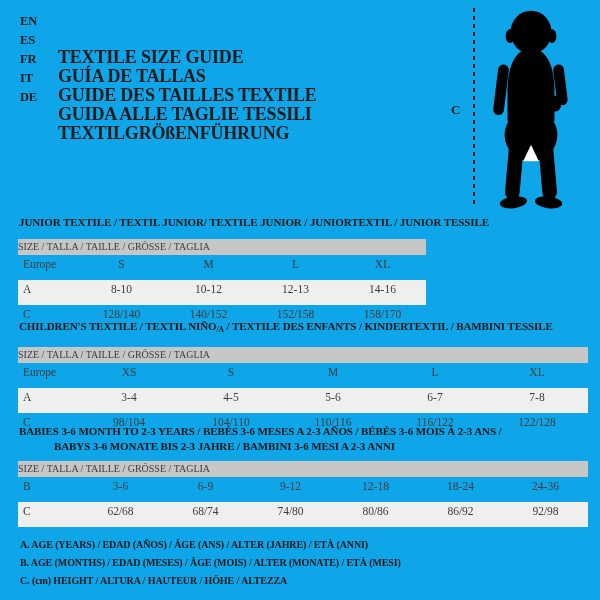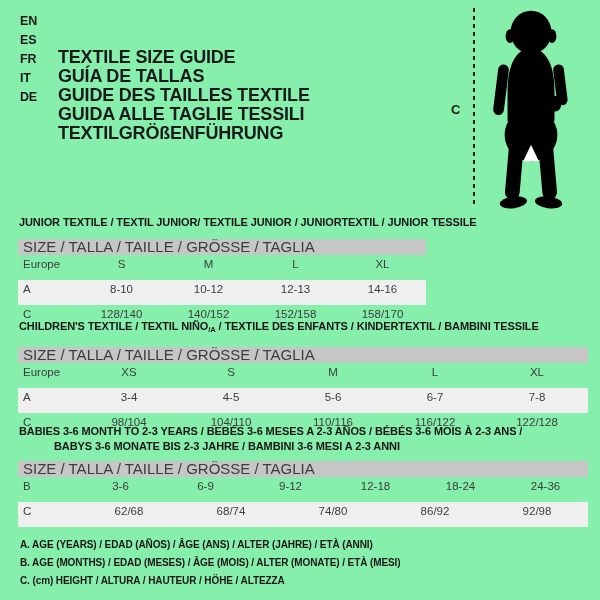--- a/index.html
+++ b/index.html
@@ -1,17 +1,17 @@
 <!DOCTYPE html>
 <html><head>
 <meta charset="utf-8">
 <style>
   html,body{margin:0;padding:0;background:#fff;}
-  .canvas{position:relative;width:600px;height:600px;background:#86efac;overflow:hidden;
-          font-family:Liberation Sans, sans-serif;color:#1b1b1b;}
+  .canvas{position:relative;width:600px;height:600px;background:#0ea5e9;overflow:hidden;
+          font-family:Liberation Serif, serif;color:#1b1b1b;}
 
   
   .lang-list{position:absolute;left:20px;top:12px;}
   .lang-row{display:flex;height:19px;line-height:19px;}
   .lang-code{width:38px;font-weight:bold;font-size:12.5px;letter-spacing:-.2px;}
   .lang-title{font-weight:bold;font-size:18px;letter-spacing:-.2px;white-space:nowrap;margin-top:36px;}
 
   
   .dash-line{position:absolute;left:473px;top:8px;width:2px;height:198px;
              background:repeating-linear-gradient(to bottom,#151515 0 4px,transparent 4px 8px);}
@@ -20,21 +20,21 @@
 
   
   .tbl-title{position:absolute;left:19px;font-weight:bold;font-size:11px;
              letter-spacing:-.1px;white-space:nowrap;color:#161616;}
   .sub{font-size:7.5px;vertical-align:-2px;}
 
   
   .size-table{position:absolute;left:18px;}
   .w408{width:408px;} .w570{width:570px;}
   .bar{height:16px;line-height:16px;background:#c6c6c6;color:#3c3c3c;
-       font-size:15px;padding-left:5px;box-sizing:border-box;}
+       font-size:10px;box-sizing:border-box;}
   .trow{display:flex;height:25px;line-height:18px;font-size:11.5px;color:#3c3c3c;}
   .trow.stripe{background:#efefef;}
   .lab{width:60px;padding-left:5px;box-sizing:border-box;}
   .cell{flex:1;text-align:center;}
 
   
   .legend{position:absolute;left:20px;top:536px;}
   .legend-line{height:18px;line-height:18px;font-weight:bold;font-size:10px;
                letter-spacing:-.1px;white-space:nowrap;color:#161616;}
 </style>
@@ -154,20 +154,21 @@
       <span class="cell">9-12</span>
       <span class="cell">12-18</span>
       <span class="cell">18-24</span>
       <span class="cell">24-36</span>
     </div>
     <div class="trow stripe">
       <span class="lab">C</span>
       <span class="cell">62/68</span>
       <span class="cell">68/74</span>
       <span class="cell">74/80</span>
+      <span class="cell">80/86</span>
       <span class="cell">86/92</span>
       <span class="cell">92/98</span>
     </div>
   </div>
 
   <div class="legend">
     <div class="legend-line">A. AGE (YEARS) / EDAD (AÑOS) / ÂGE (ANS) / ALTER (JAHRE) / ETÀ (ANNI)</div>
     <div class="legend-line">B. AGE (MONTHS) / EDAD (MESES) / ÂGE (MOIS) / ALTER (MONATE) / ETÀ (MESI)</div>
     <div class="legend-line">C. (cm) HEIGHT / ALTURA / HAUTEUR / HÖHE / ALTEZZA</div>
   </div>

